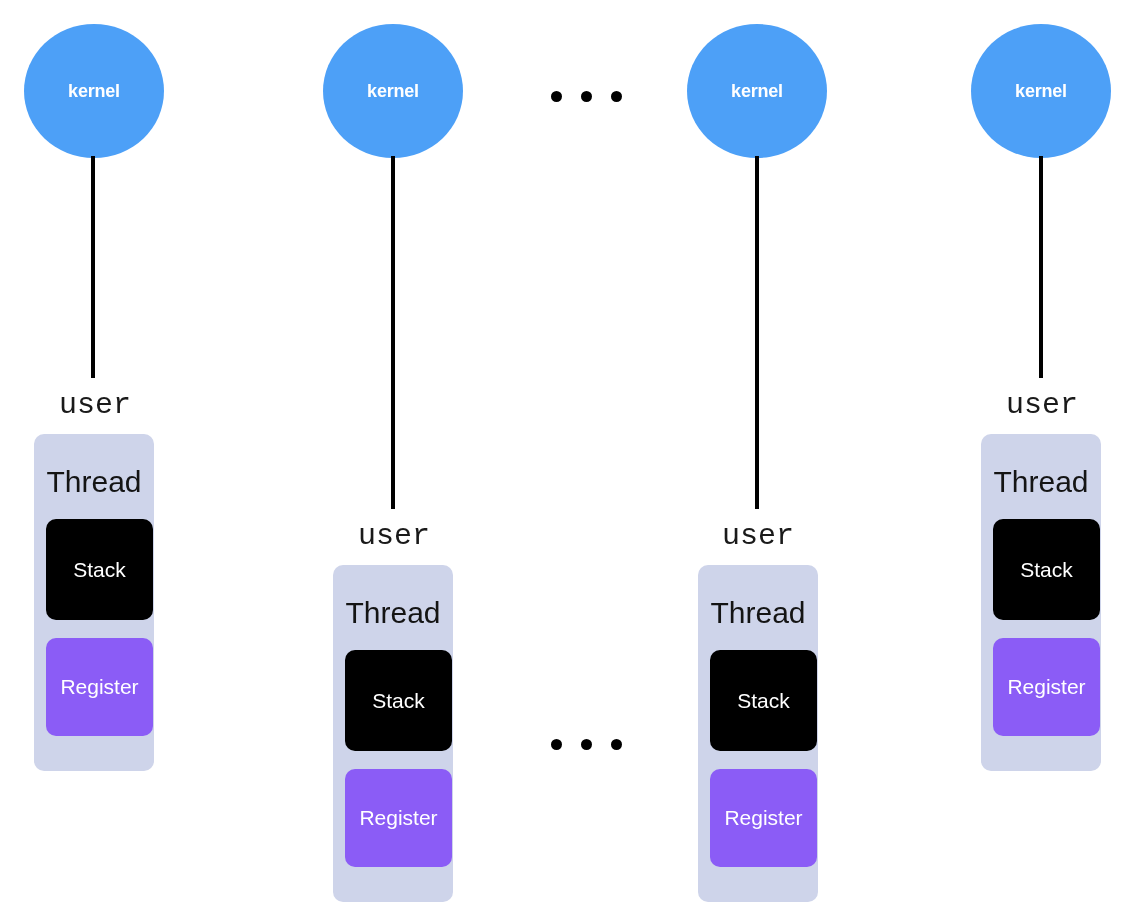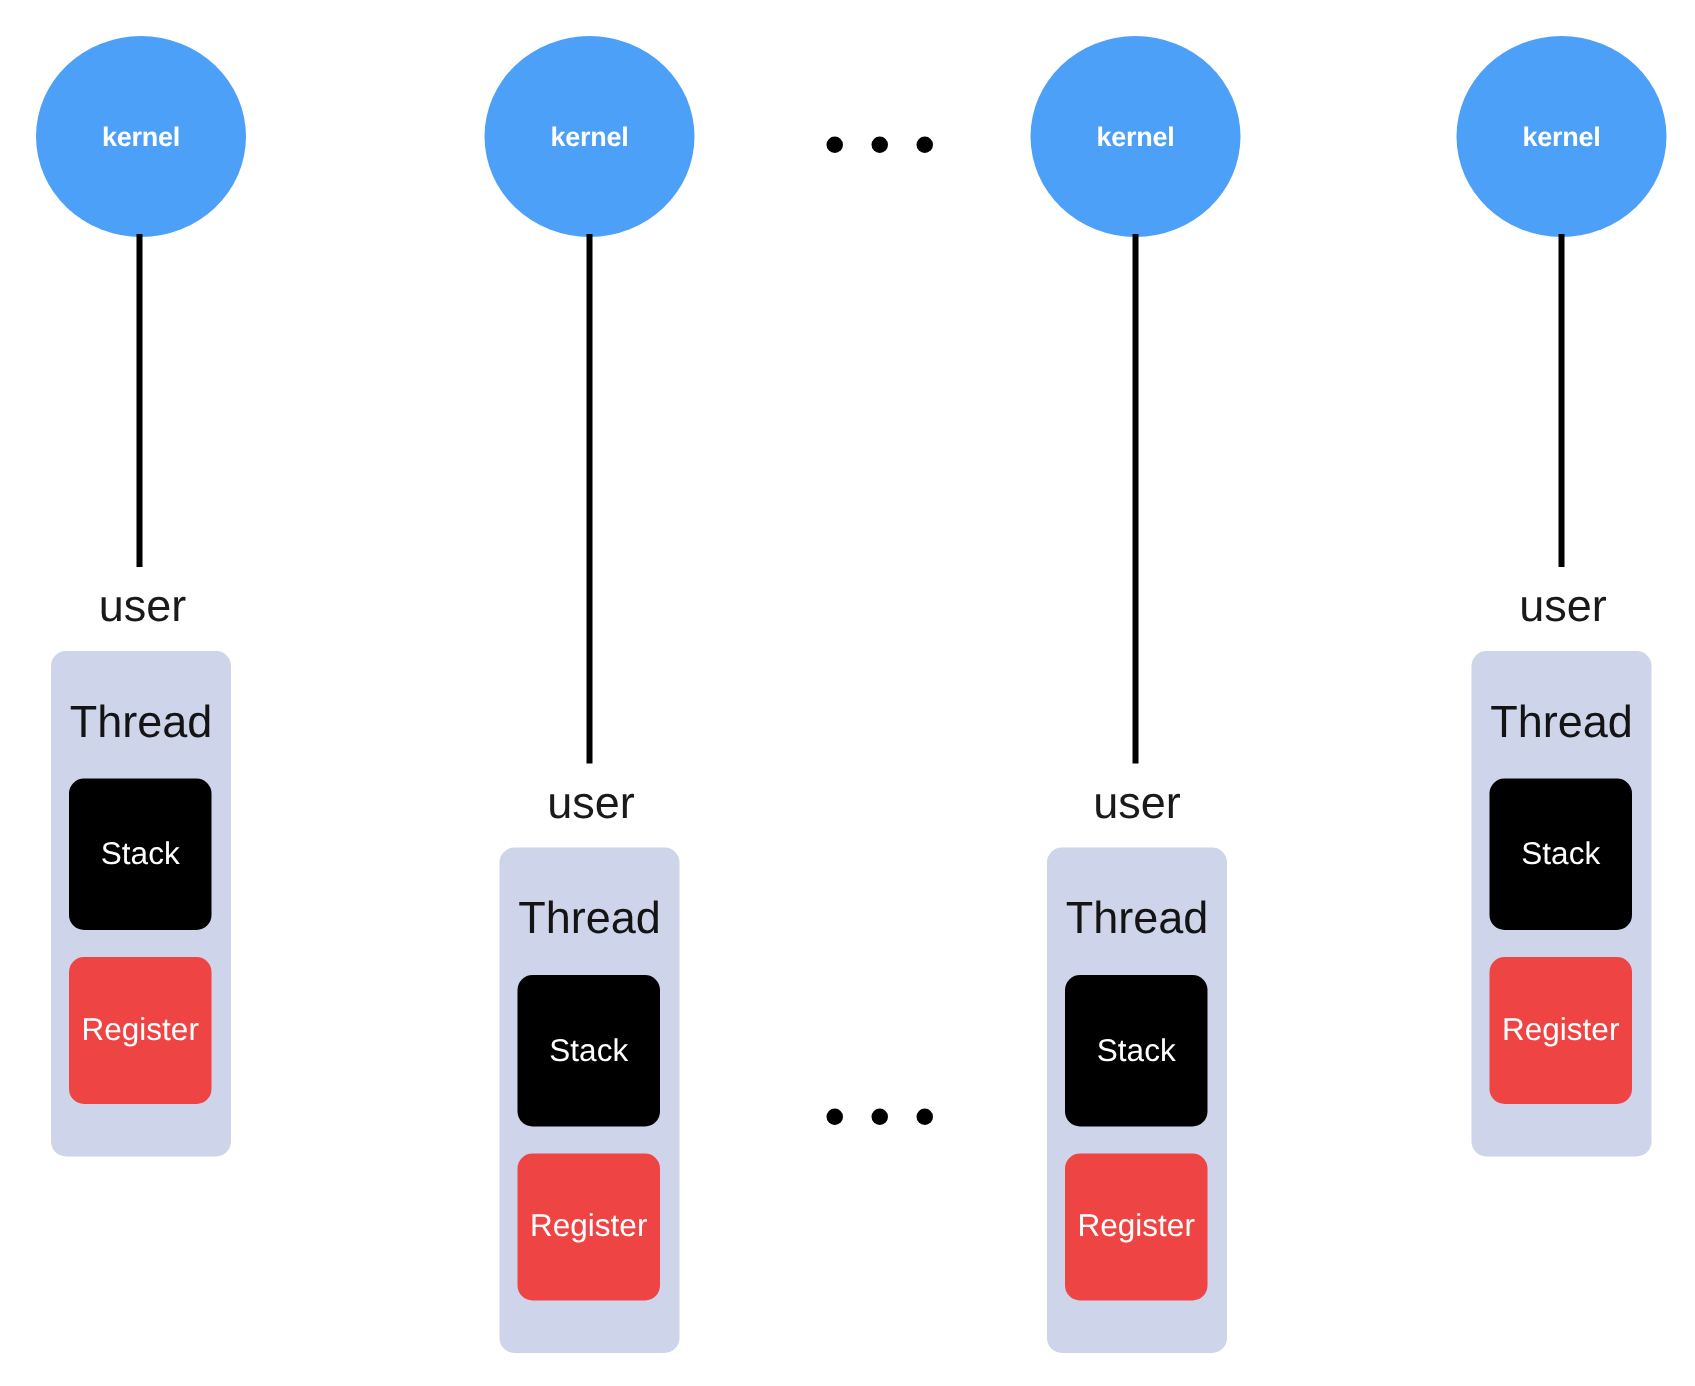--- a/index.html
+++ b/index.html
@@ -40,21 +40,21 @@
     position: absolute;
     width: 4px;
     background: #000000;
   }
 
   
   .user-label {
     position: absolute;
     font-size: 30px;
     color: #1a1a1a;
-    font-family: Liberation Sans, sans-serif;
+    font-family: Liberation Mono, monospace;
     text-align: center;
     white-space: nowrap;
   }
 
   
   .thread-box {
     position: absolute;
     width: 120px;
     background: #ced4ea;
     border-radius: 10px;
@@ -68,36 +68,36 @@
     width: 100%;
     text-align: center;
     font-size: 30px;
     color: #141414;
     line-height: 1;
     font-family: "Liberation Sans", sans-serif;
   }
   .inner-box {
     position: absolute;
     left: 12px;
-    width: 95px;
+    width: 107px;
     border-radius: 10px;
     display: flex;
     align-items: center;
     justify-content: center;
     box-sizing: border-box;
   }
   .inner-box.stack {
     top: 85px;
     height: 101px;
     background: #000000;
   }
   .inner-box.register {
     top: 204px;
     height: 98px;
-    background: #ef4444;
+    background: #8b5cf6;
   }
   .inner-label {
     color: #ffffff;
     font-size: 21px;
     font-family: "Liberation Sans", sans-serif;
     white-space: nowrap;
   }
 
   
   .ellipsis {

